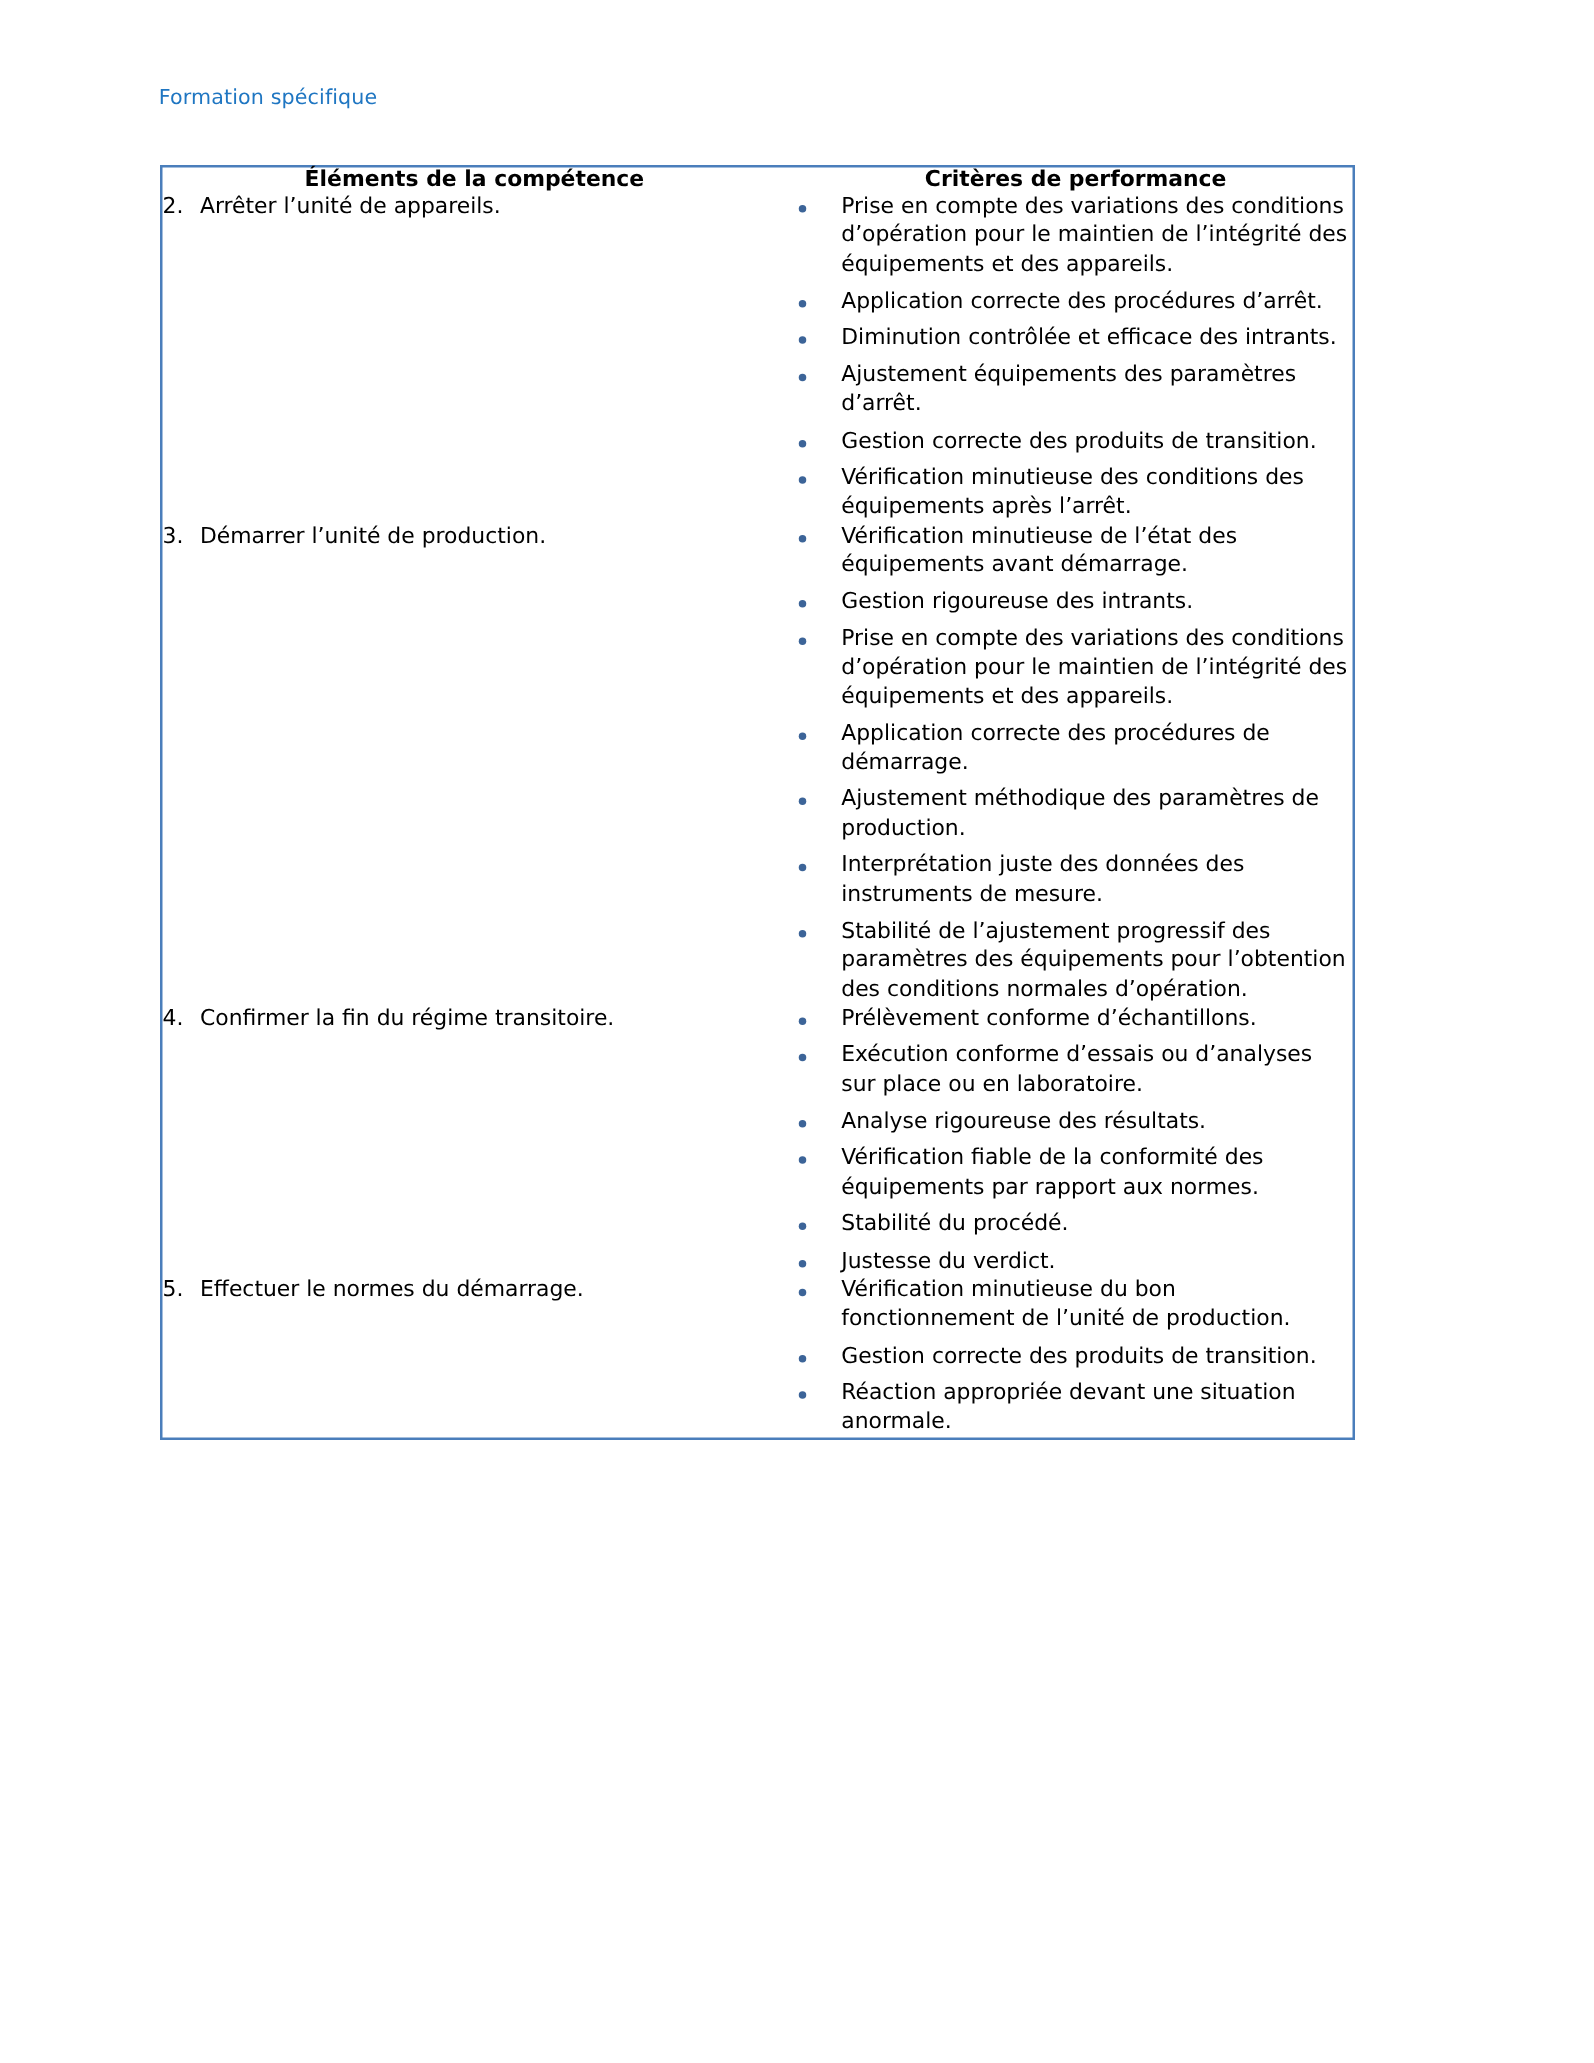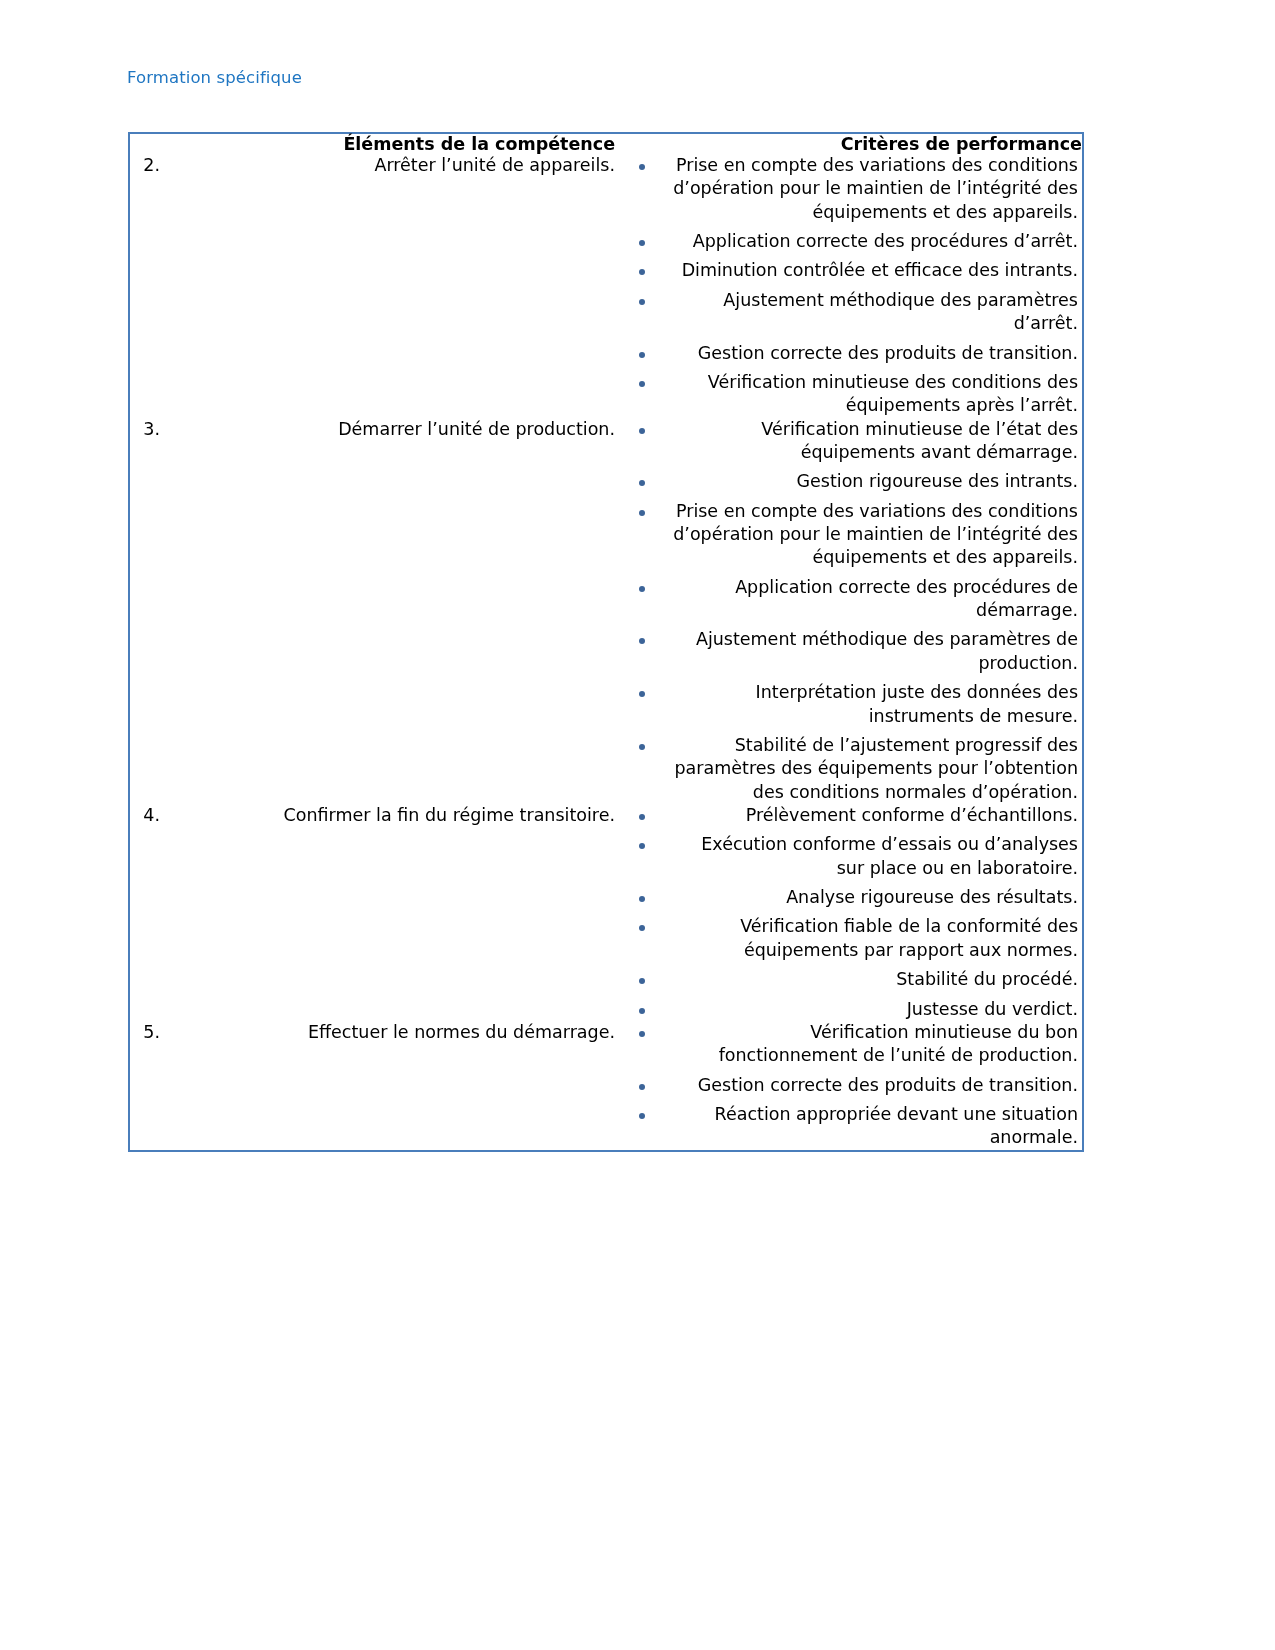--- a/index.html
+++ b/index.html
@@ -34,21 +34,20 @@
     top: 132px;
     width: 956px;
     border: 2px solid #4a7ebb;
     box-sizing: border-box;
     background: #ffffff;
   }
   table.comp-table {
     width: 100%;
     border-collapse: collapse;
     table-layout: fixed;
-    text-align: right;
   }
   table.comp-table col.c1 { width: 485px; }
   table.comp-table col.c2 { width: 467px; }
 
   table.comp-table th,
   table.comp-table td {
     vertical-align: top;
     padding: 0;
     border: 0;
   }
@@ -183,21 +182,21 @@
               <li>
                 <span class="bullet"></span>
                 <span class="crit-text">Application correcte des procédures d’arrêt.</span>
               </li>
               <li>
                 <span class="bullet"></span>
                 <span class="crit-text">Diminution contrôlée et efficace des intrants.</span>
               </li>
               <li>
                 <span class="bullet"></span>
-                <span class="crit-text">Ajustement méthodique des paramètres d’arrêt.</span>
+                <span class="crit-text">Ajustement équipements des paramètres d’arrêt.</span>
               </li>
               <li>
                 <span class="bullet"></span>
                 <span class="crit-text">Gestion correcte des produits de transition.</span>
               </li>
               <li>
                 <span class="bullet"></span>
                 <span class="crit-text">Vérification minutieuse des conditions des équipements après l’arrêt.</span>
               </li>
             </ul>

